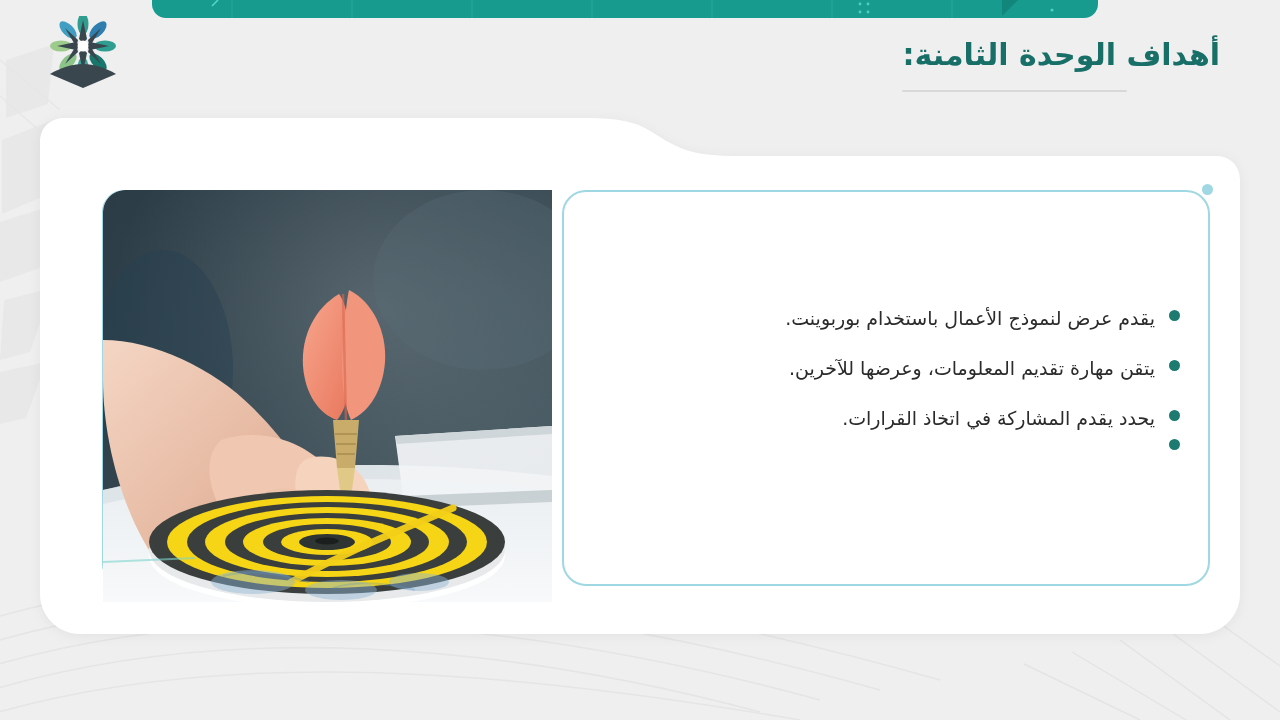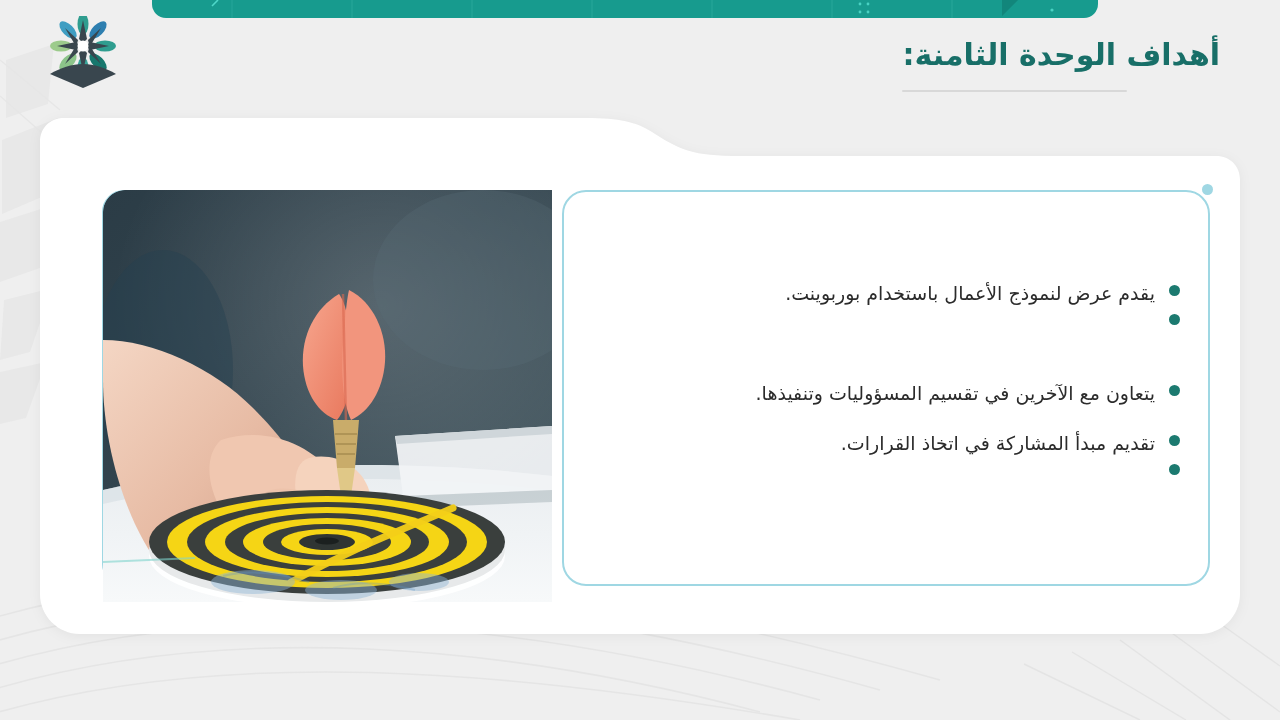--- a/index.html
+++ b/index.html
@@ -393,30 +393,27 @@
   <div class="bullets">
 
     <div class="bullet-row">
       <span class="bullet-dot"></span>
       <span class="bullet-text">يقدم عرض لنموذج الأعمال باستخدام بوربوينت.</span>
     </div>
 
 
     <div class="bullet-row">
       <span class="bullet-dot"></span>
+      <span class="bullet-text">يتقن مهارة تقديم المعلومات، وعرضها للآخرين.</span>
     </div>
+
 
     <div class="bullet-row">
       <span class="bullet-dot"></span>
-      <span class="bullet-text">يتعاون مع الآخرين في تقسيم المسؤوليات وتنفيذها.</span>
-    </div>
-
-    <div class="bullet-row">
-      <span class="bullet-dot"></span>
-      <span class="bullet-text">تقديم مبدأ المشاركة في اتخاذ القرارات.</span>
+      <span class="bullet-text">يحدد يقدم المشاركة في اتخاذ القرارات.</span>
     </div>
 
     <div class="bullet-row">
       <span class="bullet-dot"></span>
     </div>
 
   </div>
 
 </div>
 

